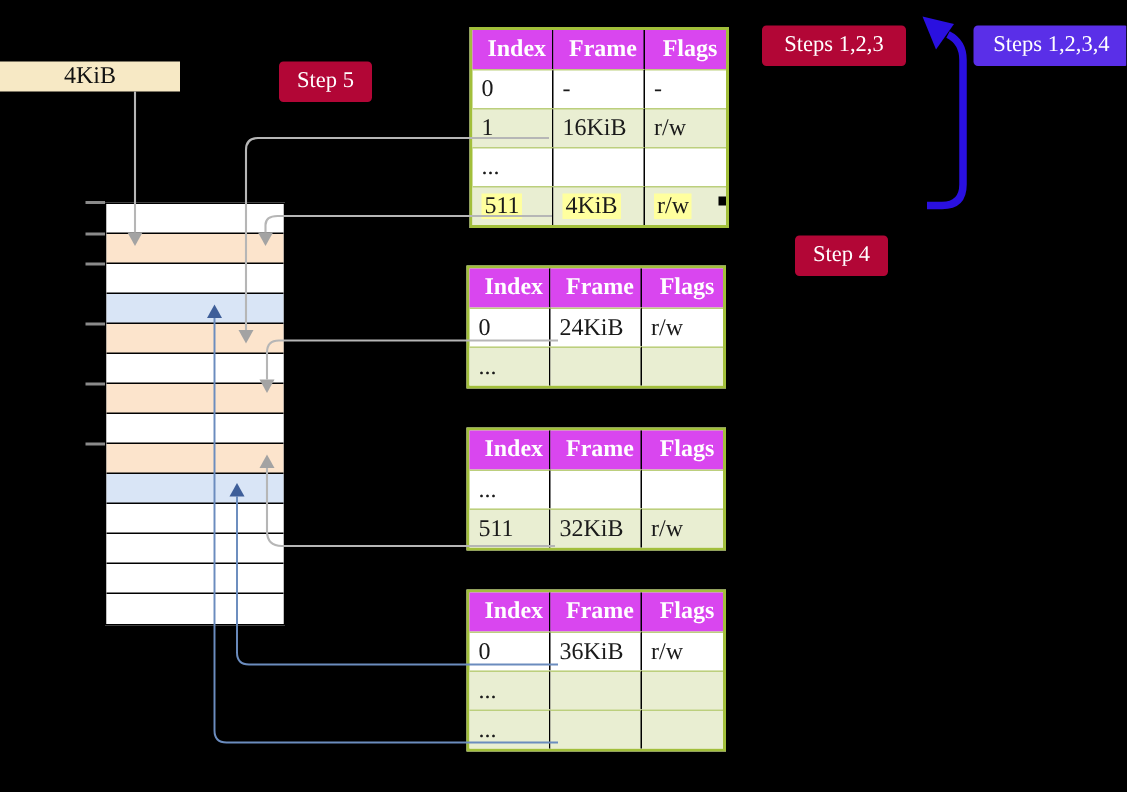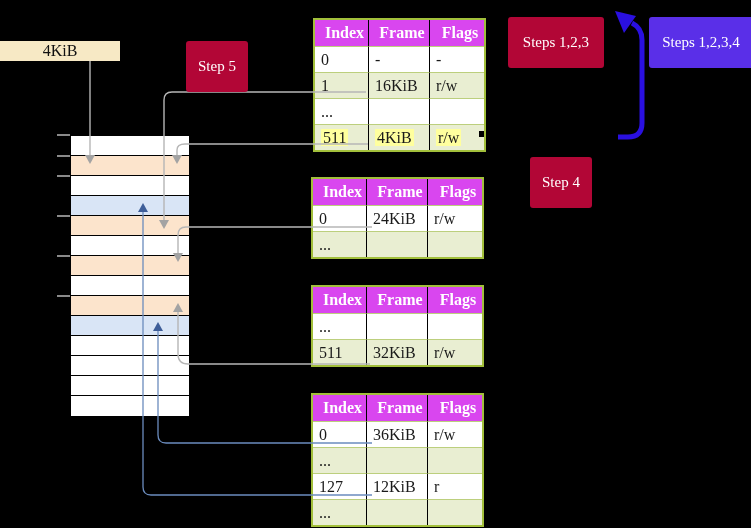--- a/index.html
+++ b/index.html
@@ -5,21 +5,21 @@
   html,body{margin:0;padding:0;background:#000;}
   #canvas{position:relative;width:751px;height:528px;background:#000;overflow:hidden;
           font-family:"Liberation Serif","DejaVu Serif",serif;}
 
   
   .addr-box{position:absolute;left:0;top:41px;width:120px;height:20px;background:#f7e9c5;
             color:#111;font-size:16px;line-height:20px;text-align:center;}
 
   
   .badge{position:absolute;height:19px;line-height:19px;text-align:center;color:#fff;
-         font-size:15px;border-radius:3px;padding:16px 6px;white-space:nowrap;}
+         font-size:15px;border-radius:3px;padding:4px 6px;white-space:nowrap;}
   .badge.red{background:#b20636;}
   .badge.purple{background:#5a2fe8;}
   #badge-step0{left:186px;top:41px;width:50px;}
   #badge-steps123{left:508px;top:17px;width:84px;}
   #badge-steps1234{left:649px;top:17px;width:92px;}
   #badge-step4{left:530px;top:157px;width:50px;}
 
   
   .stack{position:absolute;left:70px;top:135px;width:120px;height:282px;
          border:1px solid #000;background:#fff;box-sizing:border-box;}
@@ -175,25 +175,20 @@
         <td>0</td>
         <td>36KiB</td>
         <td>r/w</td>
       </tr>
       <tr>
         <td class="shade">...</td>
         <td class="shade"></td>
         <td class="shade"></td>
       </tr>
       <tr>
-        <td>127</td>
-        <td>12KiB</td>
-        <td>r</td>
-      </tr>
-      <tr>
         <td class="shade">...</td>
         <td class="shade"></td>
         <td class="shade"></td>
       </tr>
     </tbody>
   </table>
 
   <div class="nub"></div>
 
   <svg id="svg-overlay" width="751" height="528">

